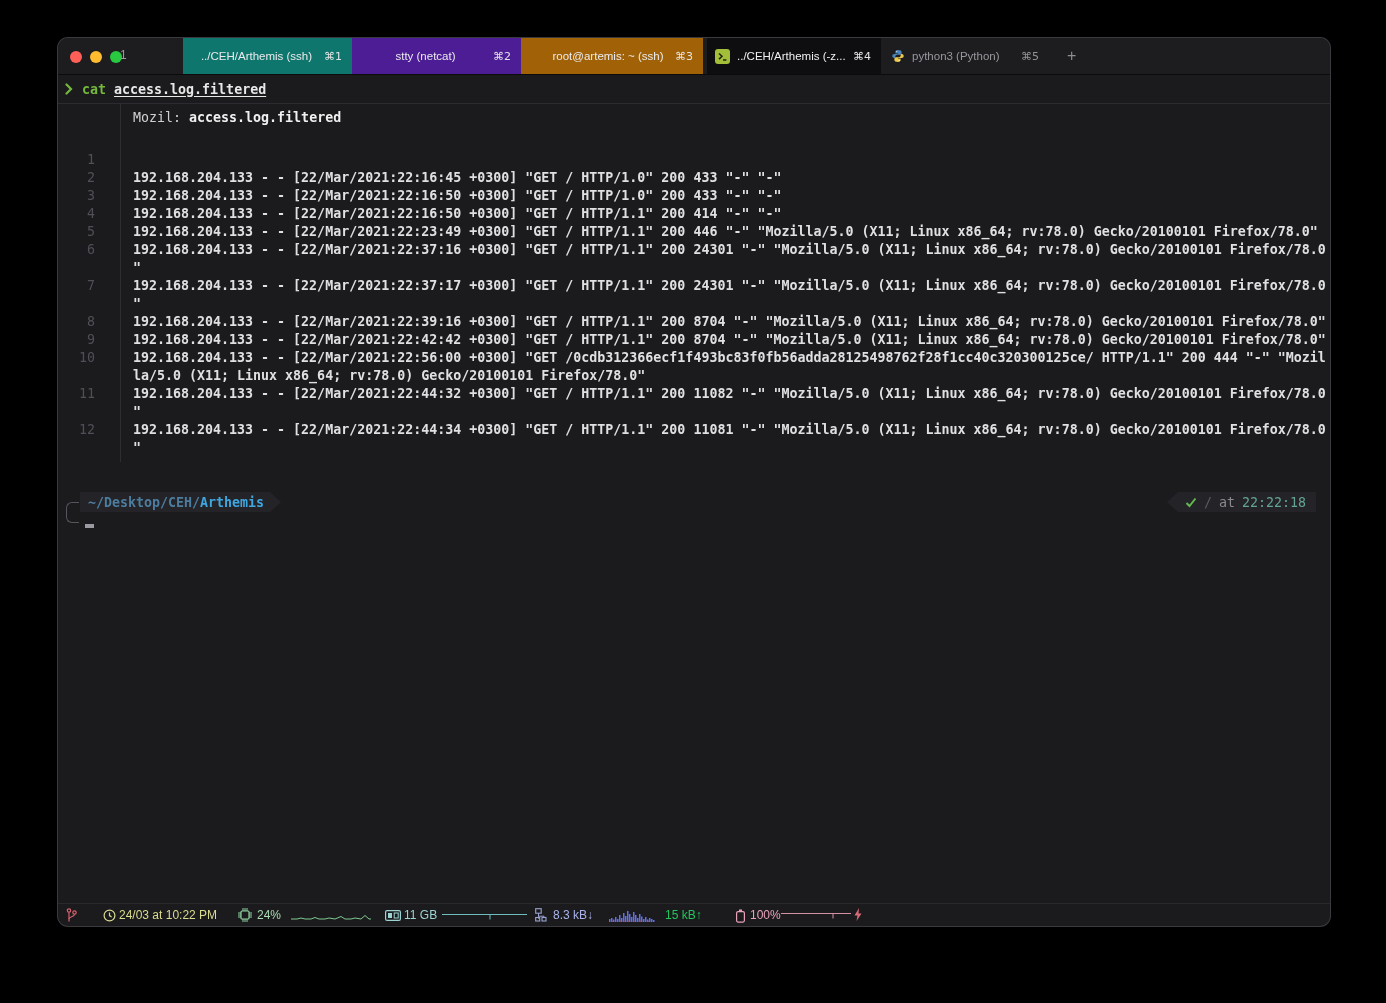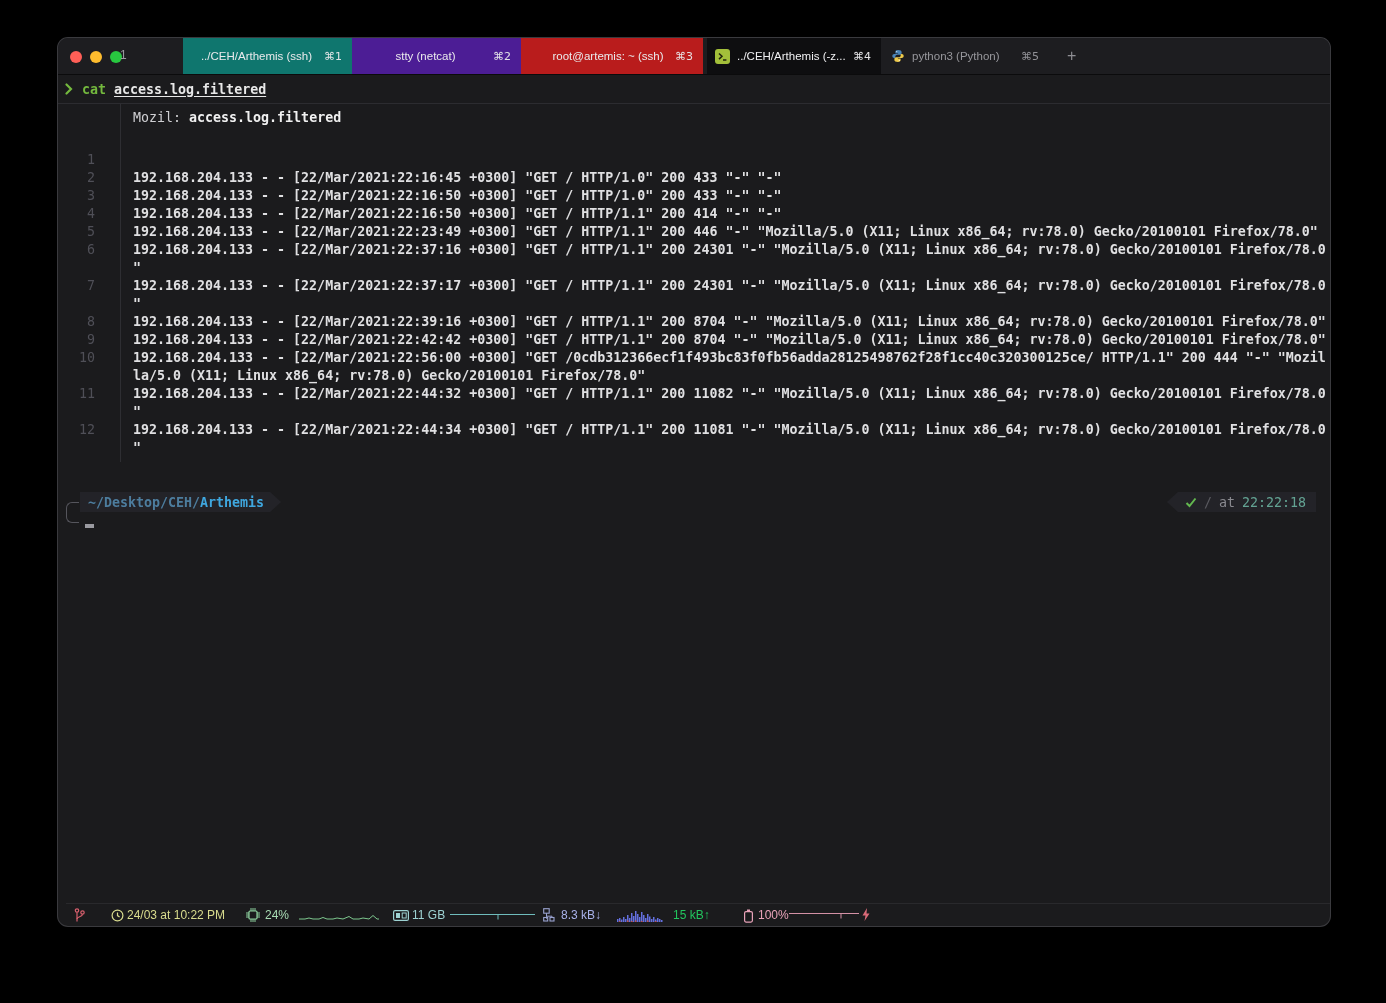--- a/index.html
+++ b/index.html
@@ -11,21 +11,21 @@
   .light{position:absolute;top:13px;width:12px;height:12px;border-radius:50%;}
   .light.red{left:12px;background:#ff5f57;}
   .light.yellow{left:32px;background:#febc2e;}
   .light.green{left:52px;background:#28c840;}
   .win-badge{position:absolute;left:62px;top:10px;color:#9a9aa0;font:12px "Liberation Sans",sans-serif;}
   .tab{flex:none;position:relative;display:flex;align-items:center;justify-content:center;font:11.5px "Liberation Sans",sans-serif;color:#eaeaec;height:100%;}
   .tab .shortcut{position:absolute;right:10px;font-family:"DejaVu Sans","Liberation Sans",sans-serif;font-size:11px;opacity:.95;}
   .tab .tlabel{padding-right:22px;white-space:nowrap;overflow:hidden;text-overflow:ellipsis;}
   .tab1{width:169px;background:#0f766e;}
   .tab2{width:169px;background:#4c1d95;}
-  .tab3{width:182px;background:#b91c1c;padding-left:14px;}
+  .tab3{width:182px;background:#a16207;padding-left:14px;}
   .tabgap{width:4px;flex:none;}
   .tab4{width:174px;background:#0e0e10;color:#f0f0f2;justify-content:flex-start;padding:12px 8px;}
   .tab4 .tlabel{padding:0;max-width:112px;margin-left:7px;}
   .tab5{width:168px;background:transparent;color:#97979c;justify-content:flex-start;padding:0 10px;}
   .tab5 .tlabel{padding:0;margin-left:7px;}
   .term-icon{width:15px;height:15px;border-radius:3px;background:#a3bf3a;display:flex;align-items:center;justify-content:center;flex:none;}
   .newtab{flex:none;display:flex;align-items:center;padding-left:18px;color:#8e8e93;font:16px "Liberation Sans",sans-serif;}
   
   .cmdrow{position:absolute;top:37px;left:0;right:0;height:29px;border-bottom:1px solid #2c2c30;display:flex;align-items:center;padding-left:7px;font:bold 13.3px "DejaVu Sans Mono",monospace;white-space:pre;}
   .cmd-chevron{margin-right:9px;display:flex;}
@@ -43,21 +43,21 @@
   .pseg-left{position:absolute;left:22px;top:454px;height:20px;background:#232328;display:flex;align-items:center;padding:0 17px 0 8px;font:13.3px "DejaVu Sans Mono",monospace;clip-path:polygon(0 0,calc(100% - 11px) 0,100% 50%,calc(100% - 11px) 100%,0 100%);white-space:pre;}
   .path-prefix{color:#4d7d9e;font-weight:600;}
   .path-current{color:#3fa7df;font-weight:bold;}
   .pseg-right{position:absolute;top:454px;right:14px;height:20px;background:#232328;display:flex;align-items:center;gap:7px;padding:0 10px 0 18px;font:13.3px "DejaVu Sans Mono",monospace;clip-path:polygon(11px 0,100% 0,100% 100%,11px 100%,0 50%);white-space:pre;}
   .psep{color:#5a5a60;}
   .pat{color:#8a8a90;}
   .ptime{color:#63a393;}
   .bracket{position:absolute;left:8px;top:464px;width:13px;height:21px;border-left:1.5px solid #55555c;border-top:1.5px solid #55555c;border-bottom:1.5px solid #55555c;border-radius:6px 0 0 6px;}
   .cursor{position:absolute;left:27px;top:486px;width:9px;height:4px;background:#9a9aa0;}
   
-  .statusbar{position:absolute;left:8px;right:0;bottom:0;height:23px;border-top:1px solid #29292c;border-radius:0 0 10px 10px;font:12px "Liberation Sans",sans-serif;}
+  .statusbar{position:absolute;left:0;right:0;bottom:0;height:23px;border-top:1px solid #29292c;border-radius:0 0 10px 10px;font:12px "Liberation Sans",sans-serif;}
   .sb{position:absolute;top:4px;line-height:15px;white-space:nowrap;}
   .sb svg{display:block;}
   .sb-branch{left:8px;top:4px;}
   .sb-clock{left:45px;top:5px;}
   .sb-date{left:61px;color:#d9dc8e;}
   .sb-cpuicon{left:180px;top:4px;}
   .sb-cpu{left:199px;color:#a9dcb4;}
   .sb-cpugraph{left:233px;top:7px;}
   .sb-memicon{left:327px;top:6px;}
   .sb-mem{left:346px;color:#9ed3d3;}

